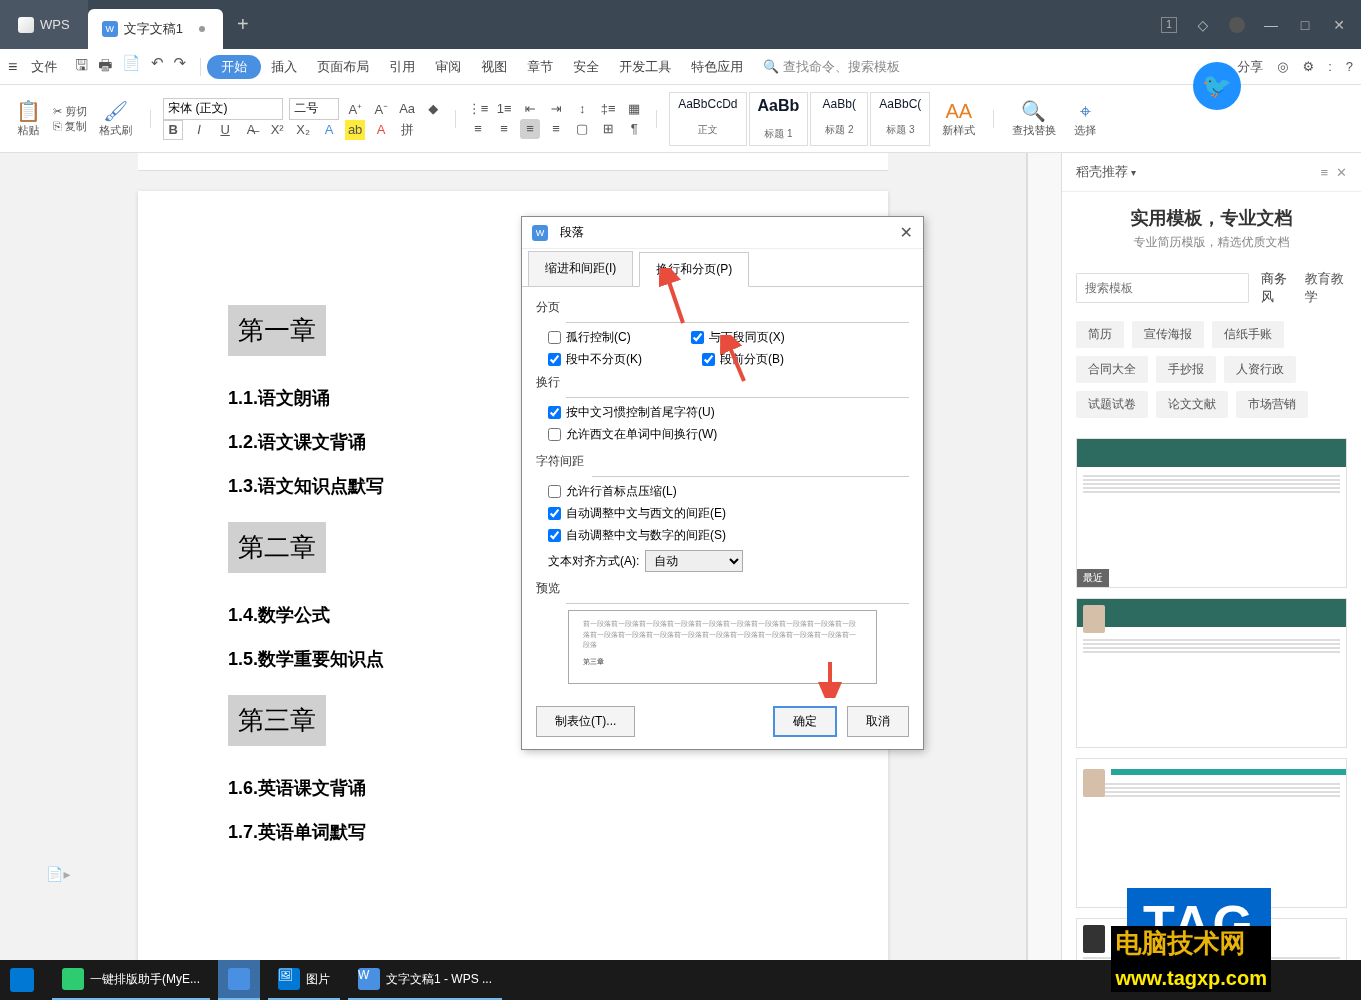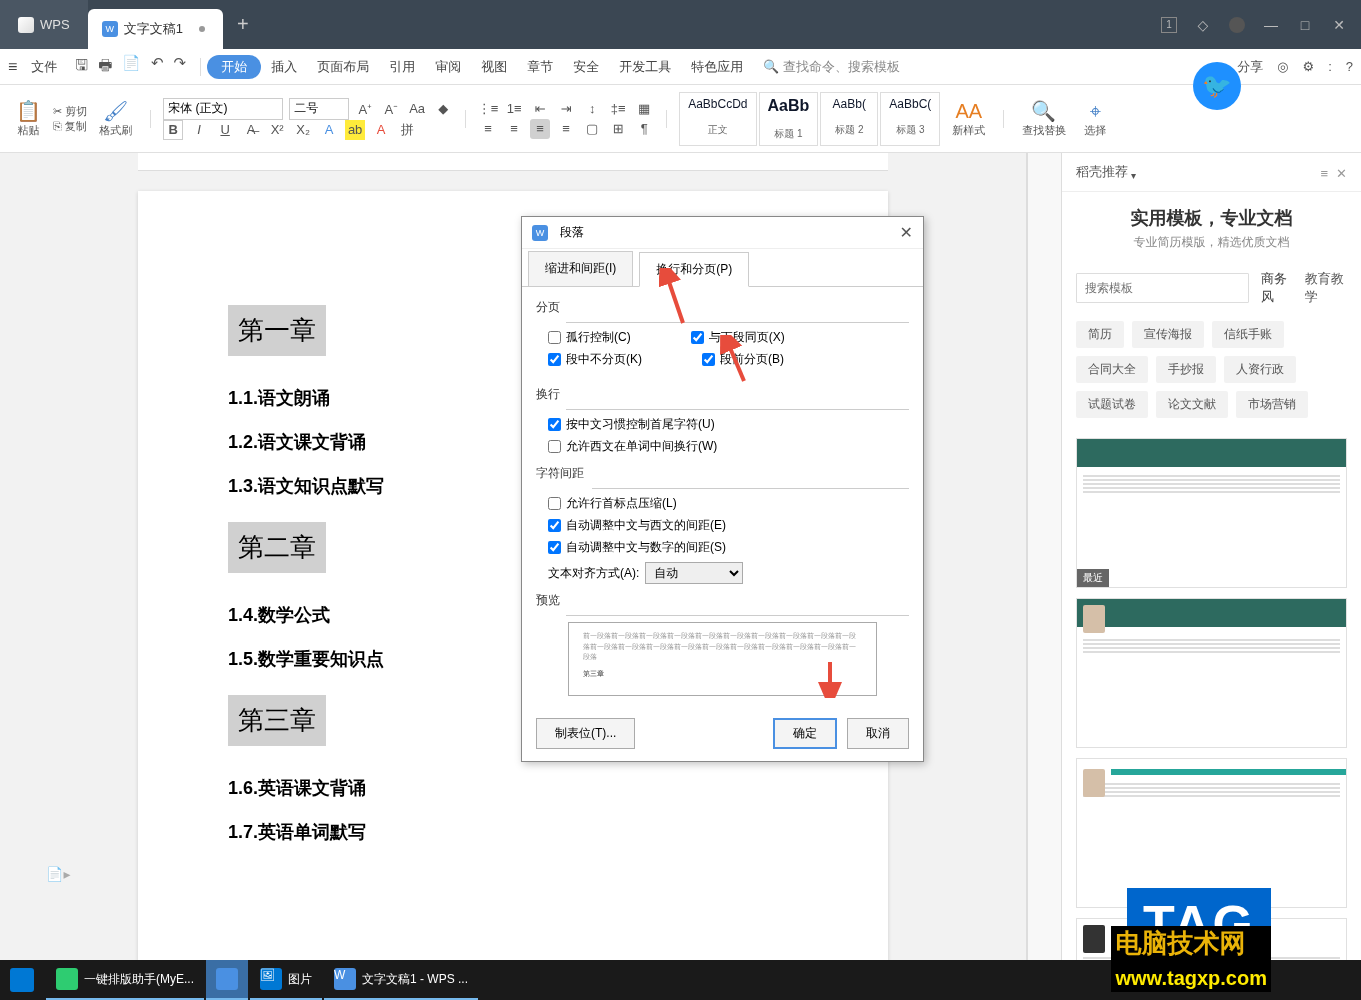--- a/index.html
+++ b/index.html
@@ -20,37 +20,37 @@
 .qat span{font-size:15px}
 .divider-v{width:1px;height:18px;background:#ddd;margin:0 6px}
 .tab-active{background:#4a90e2;color:#fff;padding:3px 14px;border-radius:12px;font-size:13px}
 .menu-right{margin-left:auto;display:flex;align-items:center;gap:14px;color:#555}
 .ribbon{background:#fff;height:68px;display:flex;align-items:center;padding:4px 10px;border-bottom:1px solid #e0e0e0;gap:6px}
 .big-btn{display:flex;flex-direction:column;align-items:center;font-size:11px;color:#555;padding:2px 6px}
 .big-icon{font-size:20px;color:#4682c8}
 .small-btn{display:flex;align-items:center;gap:3px;font-size:11px;color:#555}
 .font-select{border:1px solid #ccc;height:22px;font-size:12px;padding:0 18px 0 4px;background:#fff}
 .fontname{width:120px}
-.fontsize{width:60px}
+.fontsize{width:50px}
 .format-row{display:flex;gap:6px;align-items:center}
 .fbtn{width:20px;height:20px;display:flex;align-items:center;justify-content:center;font-size:13px;color:#555;cursor:pointer}
 .fbtn.active{background:#d0d0d0;border-radius:3px}
 .style-box{border:1px solid #ddd;padding:4px 8px;font-size:11px;text-align:center;min-width:58px}
 .style-preview{font-size:12px;color:#0f172a;margin-bottom:12px;white-space:nowrap;overflow:hidden}
 .style-box.h1 .style-preview{font-size:16px;font-weight:bold}
 .style-lbl{font-size:10px;color:#666}
 .xunjie{position:absolute;right:120px;top:62px;width:48px;height:48px;background:#1e90ff;border-radius:50%;display:flex;align-items:center;justify-content:center;color:#fff;font-size:24px;z-index:5}
 .workspace{position:absolute;top:153px;left:0;right:0;bottom:0;background:#f2f2f2;display:flex}
 .doc-area{flex:1;position:relative;overflow:hidden;border-right:1px solid #ddd}
 .page{background:#fff;width:750px;margin:20px auto;min-height:900px;padding:110px 90px;box-shadow:0 1px 4px rgba(0,0,0,0.15);position:relative}
 .chapter{display:inline-block;background:#d0d0d0;padding:8px 10px;font-size:26px;font-family:SimSun,serif;margin:4px 0 14px}
 .heading{font-size:18px;font-weight:bold;margin:16px 0 20px}
 .doc-indicator{position:absolute;left:46px;top:713px;color:#aaa;font-size:14px}
 .sidebar{width:300px;background:#fff;border-left:1px solid #ddd;display:flex;flex-direction:column}
-.sb-header{padding:10px 14px;font-size:13px;color:#555;display:flex;align-items:flex-end;border-bottom:1px solid #eee}
+.sb-header{padding:10px 14px;font-size:13px;color:#555;display:flex;align-items:center;border-bottom:1px solid #eee}
 .sb-right{margin-left:auto;display:flex;gap:8px;color:#999}
 .sb-promo{text-align:center;padding:14px;font-size:18px;font-weight:bold;color:#333}
 .sb-sub{font-size:12px;color:#888;font-weight:normal;margin-top:4px}
 .sb-search{margin:8px 14px;height:30px;border:1px solid #ddd;border-radius:1px;display:flex;align-items:center}
 .sb-search input{border:none;flex:1;padding:0 8px;font-size:12px;color:#888;outline:none}
 .tag-grid{display:flex;flex-wrap:wrap;gap:8px;padding:10px 14px}
 .tag{background:#f2f2f2;padding:5px 12px;font-size:12px;color:#555;border-radius:2px}
 .tpl-grid{display:grid;grid-template-columns:1fr;gap:10px;padding:10px 14px}
 .tpl{background:#fff;border:1px solid #e0e0e0;height:150px;position:relative;overflow:hidden}
 .tpl-head{height:28px;background:#2d6a5f}
@@ -79,21 +79,21 @@
 .align-row{display:flex;align-items:center;gap:6px;margin:6px 0 4px 12px}
 .align-select{border:1px solid #aaa;height:22px;width:98px;font-size:12px;padding:0 4px}
 .preview-box{border:1px solid #aaa;height:74px;margin:6px 32px 0;padding:8px 14px;font-size:7px;color:#999;line-height:1.5}
 .dlg-footer{display:flex;padding:12px 14px;gap:10px}
 .dlg-btn{border:1px solid #aaa;background:#f4f4f4;padding:5px 18px;font-size:12px;cursor:pointer}
 .dlg-btn.primary{border:2px solid #4a90e2}
 .spacer{flex:1}
 
 .arrow{position:absolute;z-index:12;color:#e74c3c;font-size:32px;font-weight:bold;pointer-events:none}
 
-.taskbar{position:absolute;bottom:0;left:0;right:0;height:40px;background:#1a1a1a;display:flex;align-items:center;gap:2px;z-index:3}
+.taskbar{position:absolute;bottom:0;left:0;right:0;height:40px;background:#1a1a1a;display:flex;align-items:center;gap:8px;z-index:3}
 .task-item{height:40px;display:flex;align-items:center;padding:0 10px;color:#fff;font-size:12px;gap:6px}
 .task-item.running{border-bottom:2px solid #76b9ed}
 .task-icon{width:22px;height:22px;background:#4a90e2;border-radius:3px}
 .tag-logo{position:absolute;right:90px;bottom:40px;background:#0066cc;color:#fff;font-size:52px;font-weight:bold;padding:6px 16px;font-family:Arial;z-index:4;letter-spacing:2px}
 .tag-text{position:absolute;right:90px;bottom:8px;z-index:5;font-size:26px;font-weight:bold;background:#000;padding:0 4px}
 .tag-text .r{color:#eab308}.tag-text .y{color:#ffea00}
 </style>
 </head>
 <body>
 
@@ -379,21 +379,21 @@
     <div class="dlg-row">
       <label class="chk">
           <input type="checkbox" checked="" style="">
           <span>段中不分页(K)</span>
         </label>
       <label class="chk">
           <input type="checkbox" checked="" style="">
           <span>段前分页(B)</span>
         </label>
     </div>
-    <div class="dlg-section" style="margin-top:18px">换行</div>
+    <div class="dlg-section" style="margin-top:6px">换行</div>
     <hr class="dlg-hr" style="margin-left:30px">
     <div class="dlg-row">
         <label class="chk">
           <input type="checkbox" checked="" style="">
           <span>按中文习惯控制首尾字符(U)</span>
         </label>
       </div>
     <div class="dlg-row">
         <label class="chk">
           <input type="checkbox" style="">

